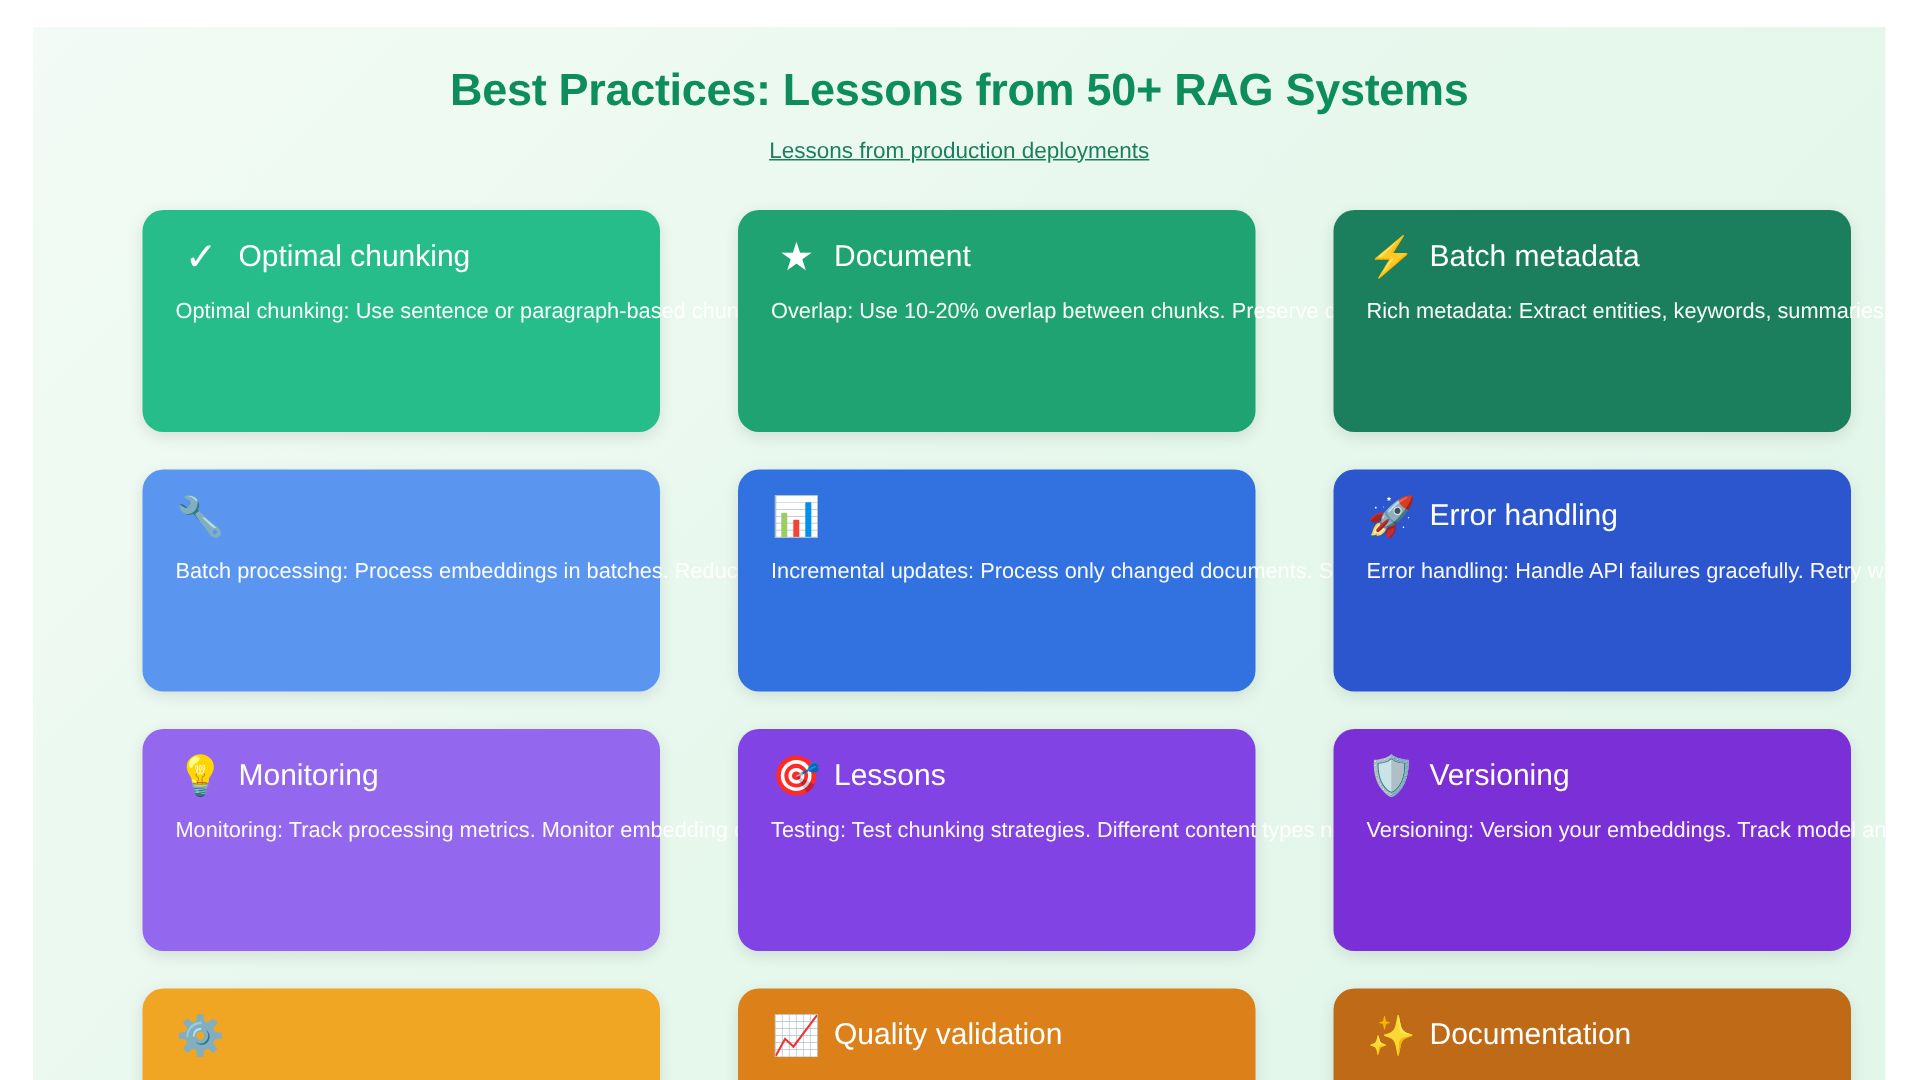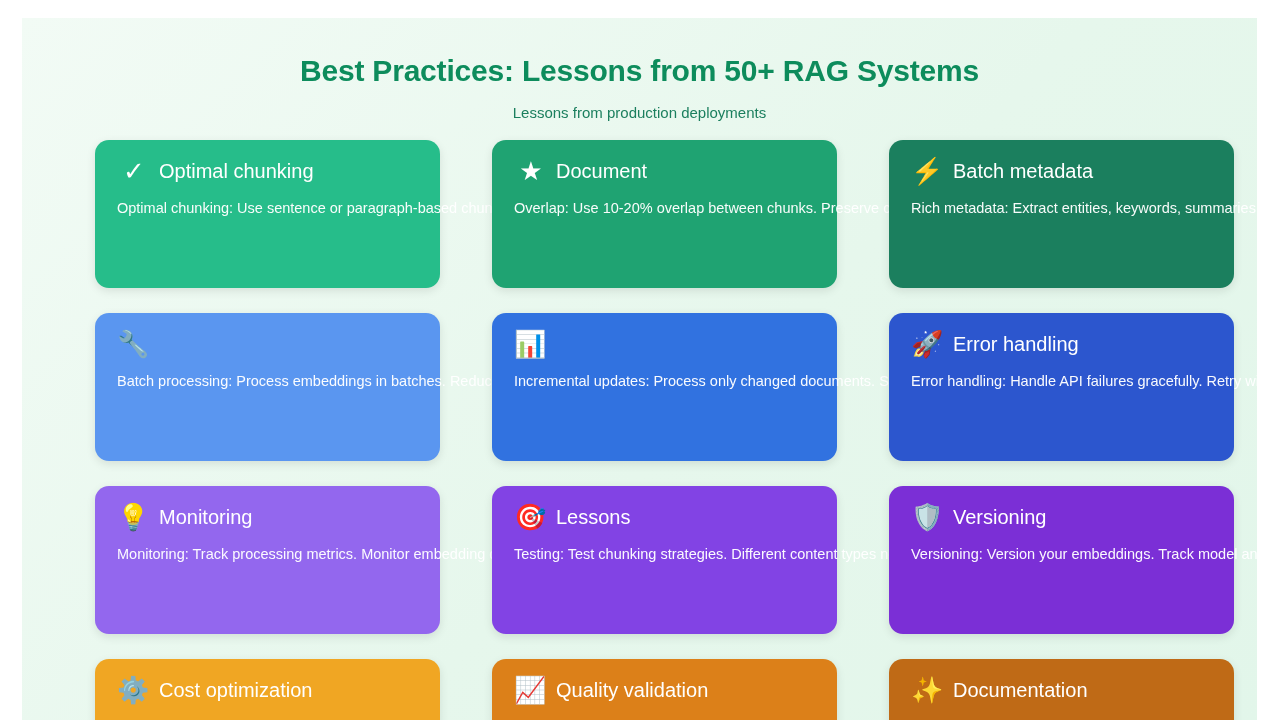--- a/index.html
+++ b/index.html
@@ -29,33 +29,34 @@
     background: linear-gradient(135deg, #f2fbf5 0%, #e6f7ec 55%, #e2f6ea 100%);
     overflow: hidden;
   }
 
   .header {
     text-align: center;
     padding-top: 20px;
   }
 
   .title {
-    margin: 14px;
+    margin: 4px;
     font-size: 30px;
     font-weight: bold;
     color: #0d8c5c;
     letter-spacing: -0.2px;
     line-height: 1.25;
   }
 
   .subtitle {
     margin: 12px 0 0 0;
     font-size: 15px;
     color: #1b7f5e;
     font-weight: normal;
+    text-decoration: underline;
   }
 
   .grid {
     position: absolute;
     left: 73px;
     top: 122px;
     width: 1165px;
     display: grid;
     grid-template-columns: repeat(3, 345px);
     column-gap: 52px;
@@ -174,21 +175,20 @@
         <div class="card" style="background: rgb(123, 47, 214);">
           <div class="card-head">
             <span class="card-icon">🛡️</span>
             <span class="card-title">Versioning</span>
           </div>
           <div class="card-desc">Versioning: Version your embeddings. Track model and chunking changes.</div>
         </div>
         <div class="card" style="background: rgb(240, 166, 35);">
           <div class="card-head">
             <span class="card-icon">⚙️</span>
-            <span class="card-title">Cost optimization</span>
           </div>
           <div class="card-desc">Cost optimization: Monitor embedding API costs. Cache aggressively.</div>
         </div>
         <div class="card" style="background: rgb(220, 128, 25);">
           <div class="card-head">
             <span class="card-icon">📈</span>
             <span class="card-title">Quality validation</span>
           </div>
           <div class="card-desc">Quality validation: Validate chunk quality. Review sample outputs regularly.</div>
         </div>

